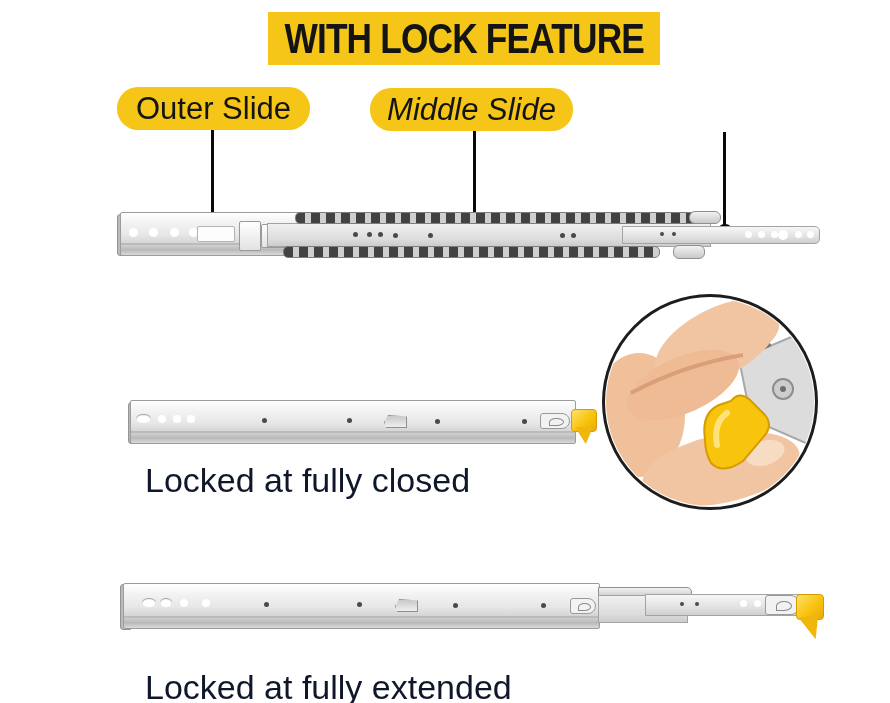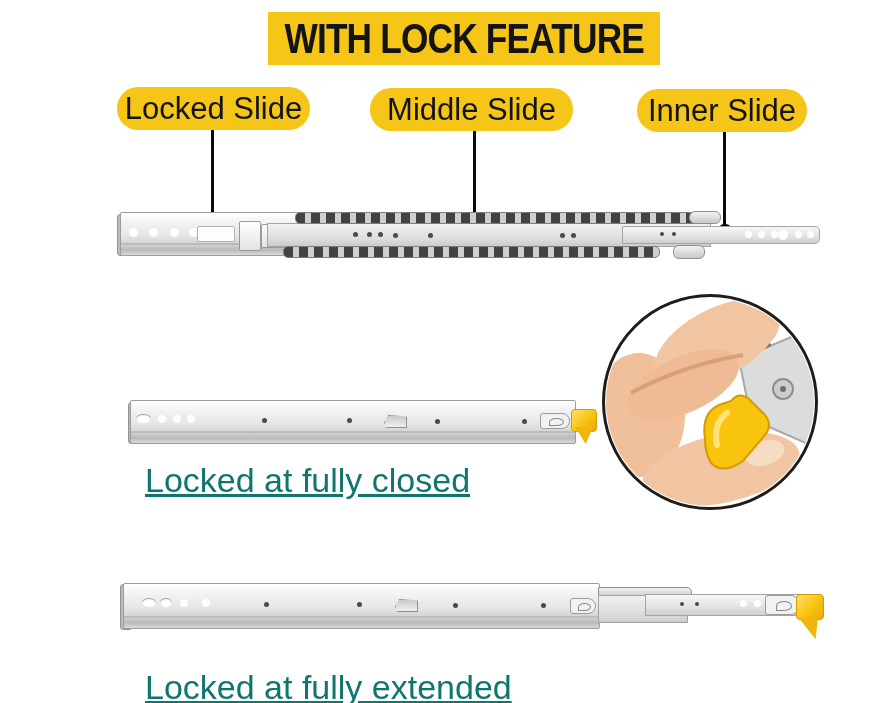--- a/index.html
+++ b/index.html
@@ -22,21 +22,21 @@
     font-weight:bold;font-size:43px;letter-spacing:-1px;white-space:nowrap;
     transform:scaleX(0.82);color:#141414;
   }
   
   .pill{
     position:absolute;height:43px;background:var(--yellow);border-radius:21px;
     display:flex;align-items:center;justify-content:center;
     font-size:31px;color:#141414;white-space:nowrap;
   }
   .pill-outer{left:117px;top:87px;width:193px;}
-  .pill-middle{left:370px;top:88px;width:203px;}
+  .pill-middle{left:370px;top:88px;width:203px;font-style:italic;}
   .pill-inner{left:637px;top:89px;width:170px;}
   .pointer-line{position:absolute;width:3px;background:#0a0a0a;}
   .line-outer{left:211px;top:130px;height:86px;}
   .line-middle{left:473px;top:131px;height:83px;}
   .line-inner{left:723px;top:132px;height:94px;}
   .pointer-dot{position:absolute;width:16px;height:16px;border-radius:50%;background:#0a0a0a;}
   .dot-outer{left:205px;top:214px;}
   .dot-middle{left:467px;top:212px;}
   .dot-inner{left:717px;top:224px;}
   
@@ -89,41 +89,38 @@
   
   .push-circle{
     position:absolute;left:602px;top:294px;width:216px;height:216px;box-sizing:border-box;
     border:3px solid #1d1d1d;border-radius:50%;background:#ffffff;overflow:hidden;
   }
   .push-label{
     position:absolute;left:633px;top:509px;width:154px;text-align:center;
     font-weight:bold;font-size:29px;letter-spacing:1px;
   }
   
-  .caption{position:absolute;font-size:34px;color:#0f766e;white-space:nowrap;text-decoration:underline;}
+  .caption{position:absolute;font-size:34px;color:#0f172a;white-space:nowrap;}
   .caption-closed{left:145px;top:461px;}
   .caption-extended{left:145px;top:668px;}
 </style>
 </head>
 <body>
 
 <div class="stage">
 
   <div class="banner">
     <span class="banner-text">WITH LOCK FEATURE</span>
   </div>
 
   <div class="pill pill-outer">
-    <span>Locked Slide</span>
+    <span>Outer Slide</span>
   </div>
   <div class="pill pill-middle">
     <span>Middle Slide</span>
-  </div>
-  <div class="pill pill-inner">
-    <span>Inner Slide</span>
   </div>
 
   <div class="pointer-line line-outer"></div>
   <div class="pointer-line line-middle"></div>
   <div class="pointer-line line-inner"></div>
   <div class="pointer-dot dot-outer"></div>
   <div class="pointer-dot dot-middle"></div>
   <div class="pointer-dot dot-inner"></div>
 
   <div class="slide" style="left:117px;top:206px;width:700px;height:56px;">

